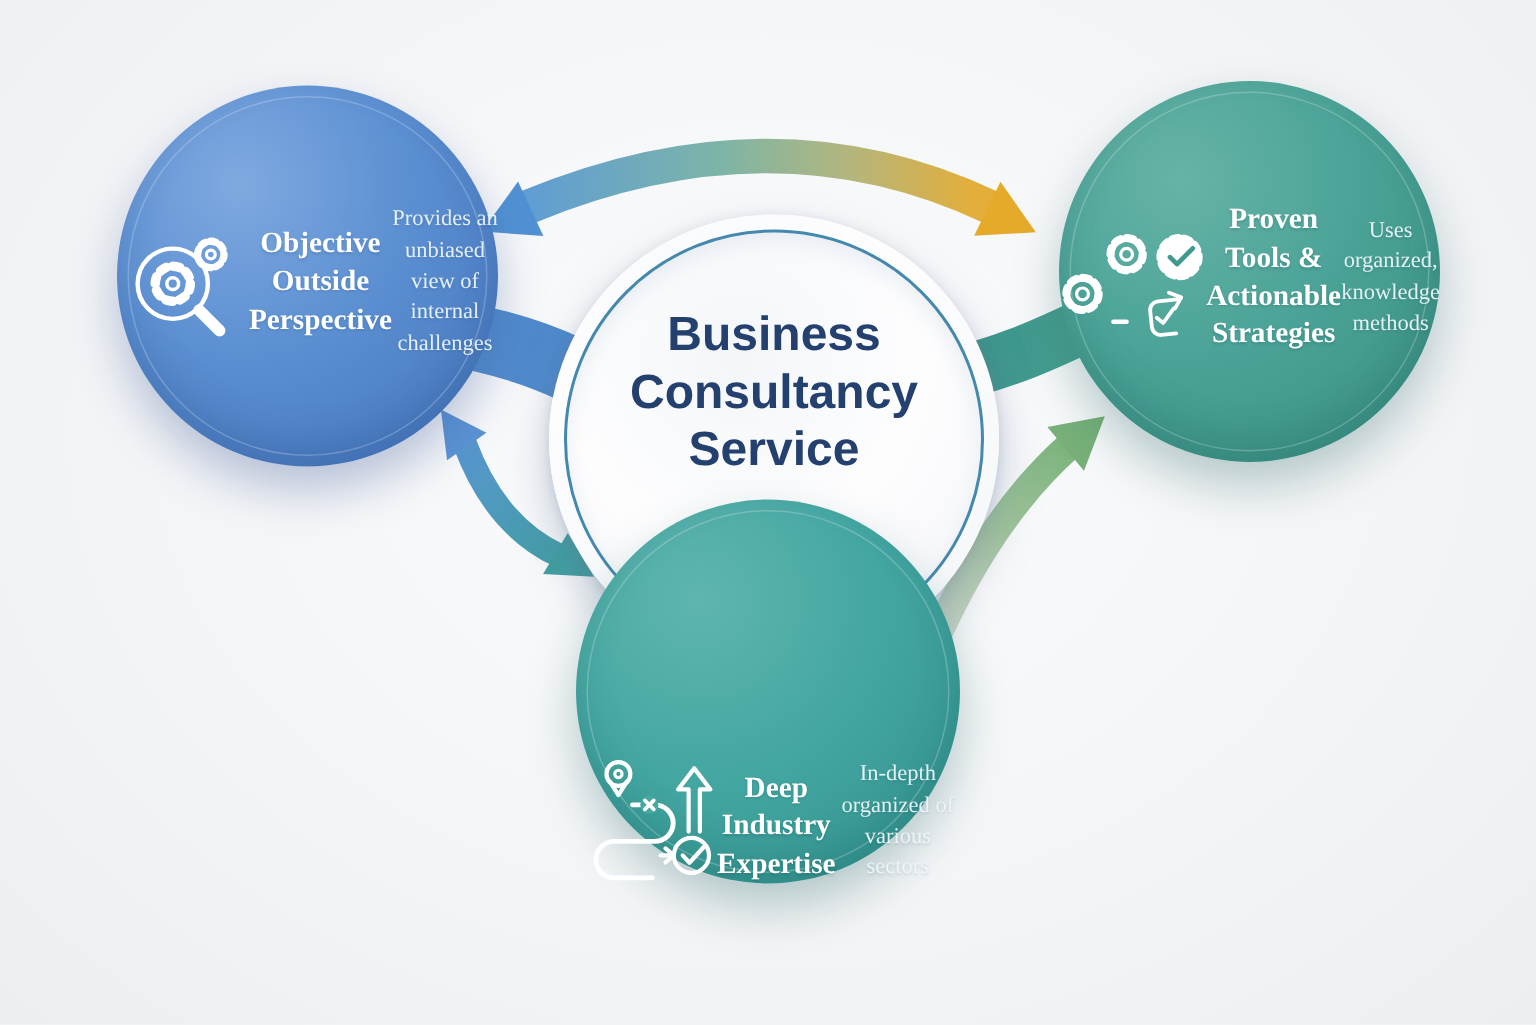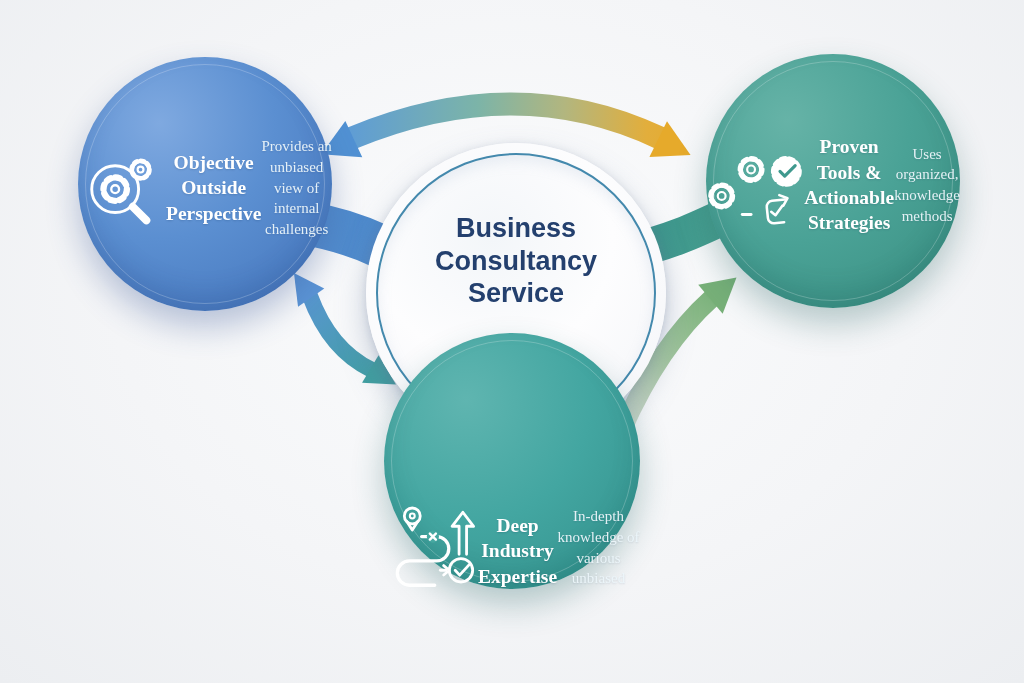--- a/index.html
+++ b/index.html
@@ -60,21 +60,21 @@
     box-shadow:0 14px 30px rgba(95,115,150,0.35), 0 2px 8px rgba(110,125,150,0.22);
     display:flex;align-items:center;justify-content:center;
   }
   .center-node::before{
     content:"";position:absolute;inset:10px;border-radius:50%;
     border:2px solid #4489ad;
     box-shadow:inset 0 6px 14px rgba(150,170,200,0.18);
     pointer-events:none;
   }
   .center-title{
-    font-weight:bold;font-size:27px;line-height:1.2;color:#24406e;
+    font-weight:bold;font-size:32px;line-height:1.2;color:#24406e;
     text-align:center;max-width:200px;margin-bottom:64px;
   }
 </style>
 </head>
 <body>
 
 <div class="canvas">
 
   <svg class="arrows" width="1024" height="683" viewBox="0 0 1024 683" fill="none">
     <defs>
@@ -180,16 +180,16 @@
       <path d="M80 57 V27 H72.5 L84 12 L95.5 27 H88 V57" stroke-width="3"></path>
       <path d="M40 38 H56 a13 13 0 0 1 0 26 H27 a13 13 0 0 0 0 26 H54" stroke-width="3.5"></path>
       <circle cx="52" cy="38" r="6.5" fill="#47a8a1" stroke="none"></circle>
       <path d="M48.8 34.8 l6.4 6.4 M55.2 34.8 l-6.4 6.4" stroke-width="2.6"></path>
       <line x1="60" y1="74" x2="66" y2="74" stroke-width="3"></line>
       <path d="M63.5 69 L69.5 74 L63.5 79" stroke-width="3"></path>
       <circle cx="82" cy="74" r="12.5" stroke-width="3"></circle>
       <path d="M75.8 74 l4.8 5.2 l10 -11" stroke-width="3"></path>
     </svg>
     <div class="node-title">Deep Industry Expertise</div>
-    <div class="node-desc">In-depth knowledge of various unbiased</div>
+    <div class="node-desc">In-depth organized of various sectors</div>
   </div>
 
 </div>
 
 </body></html>

